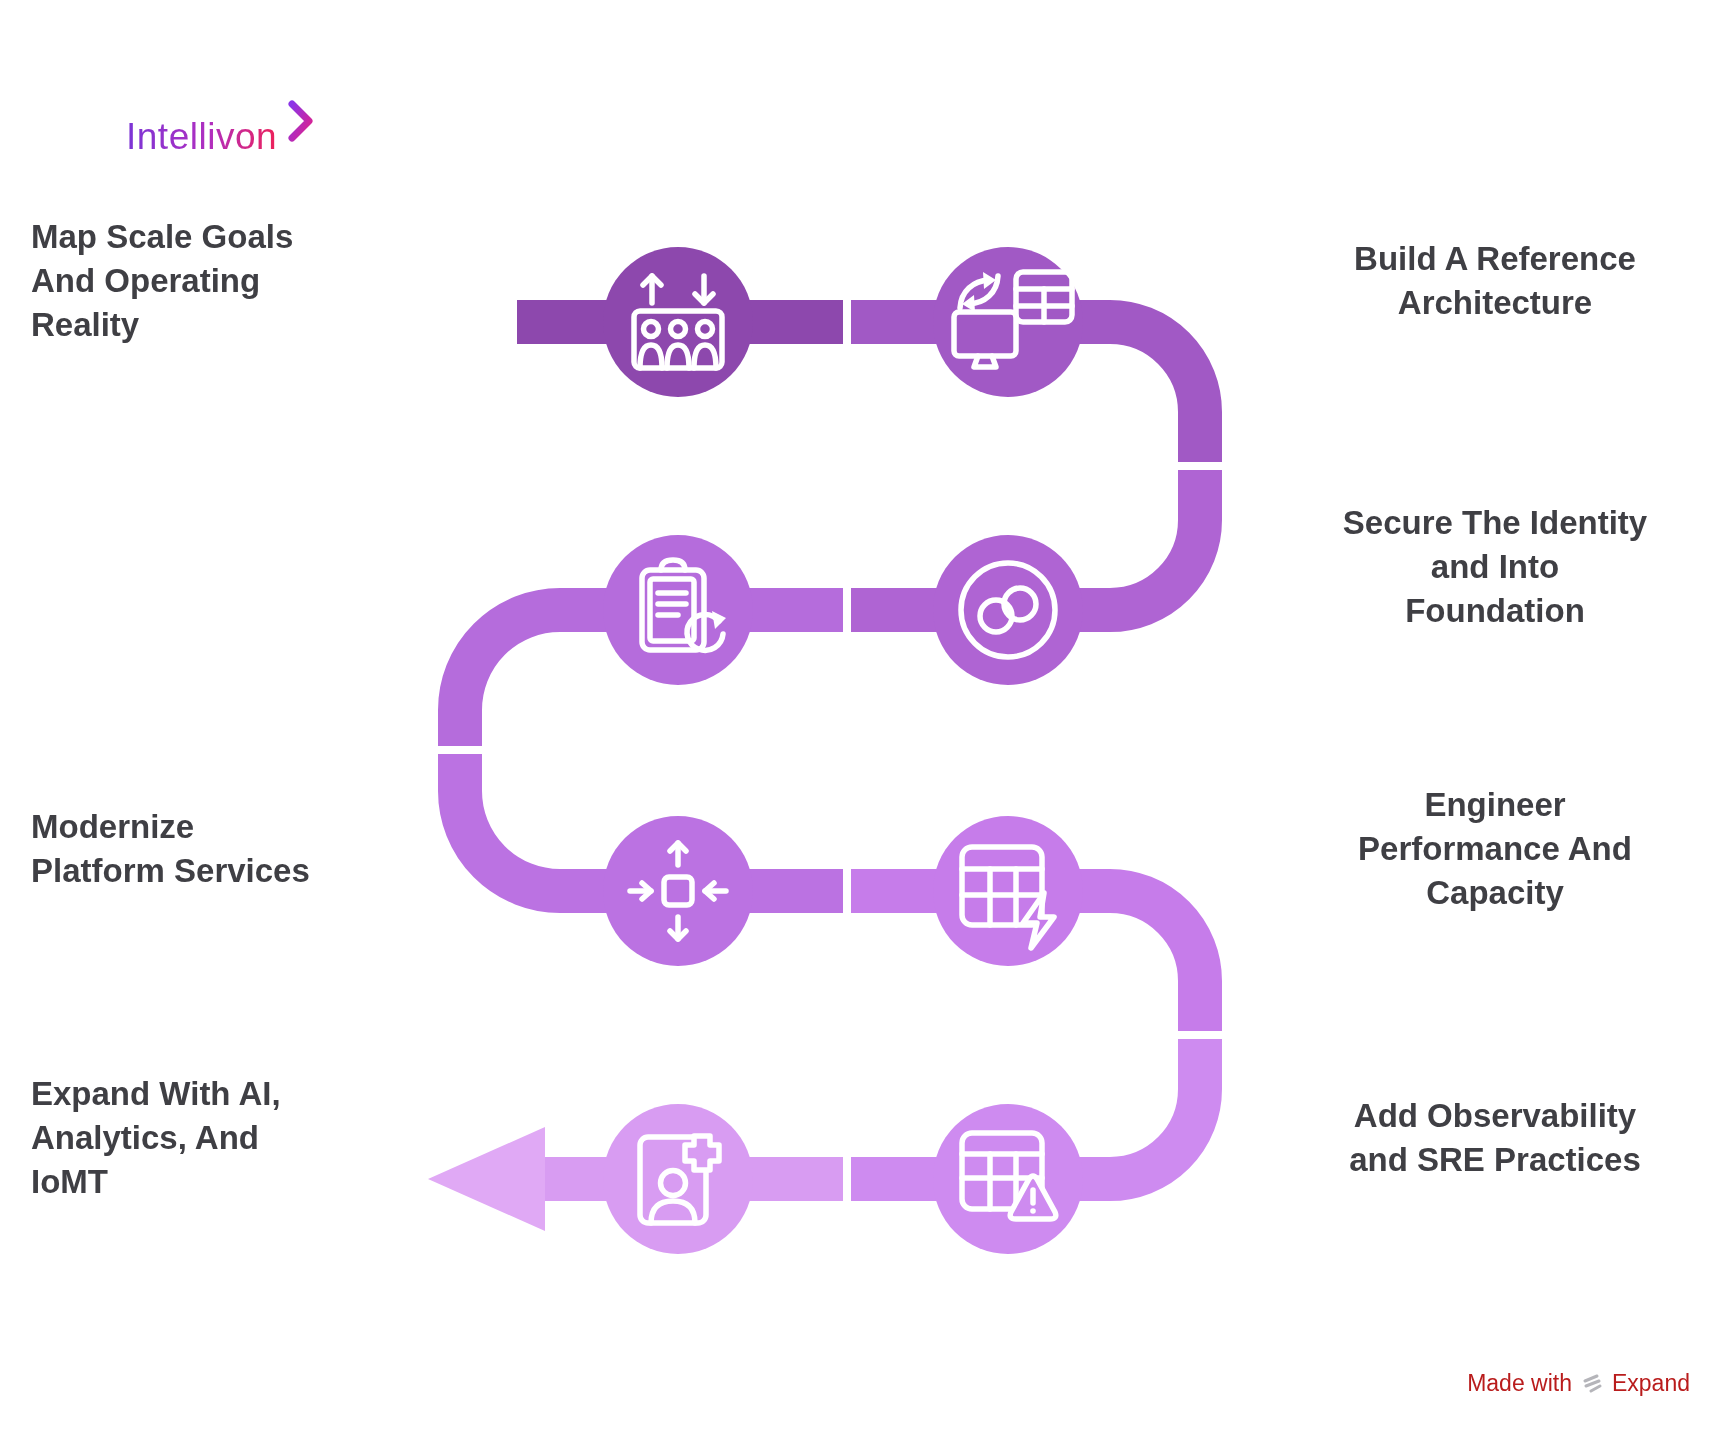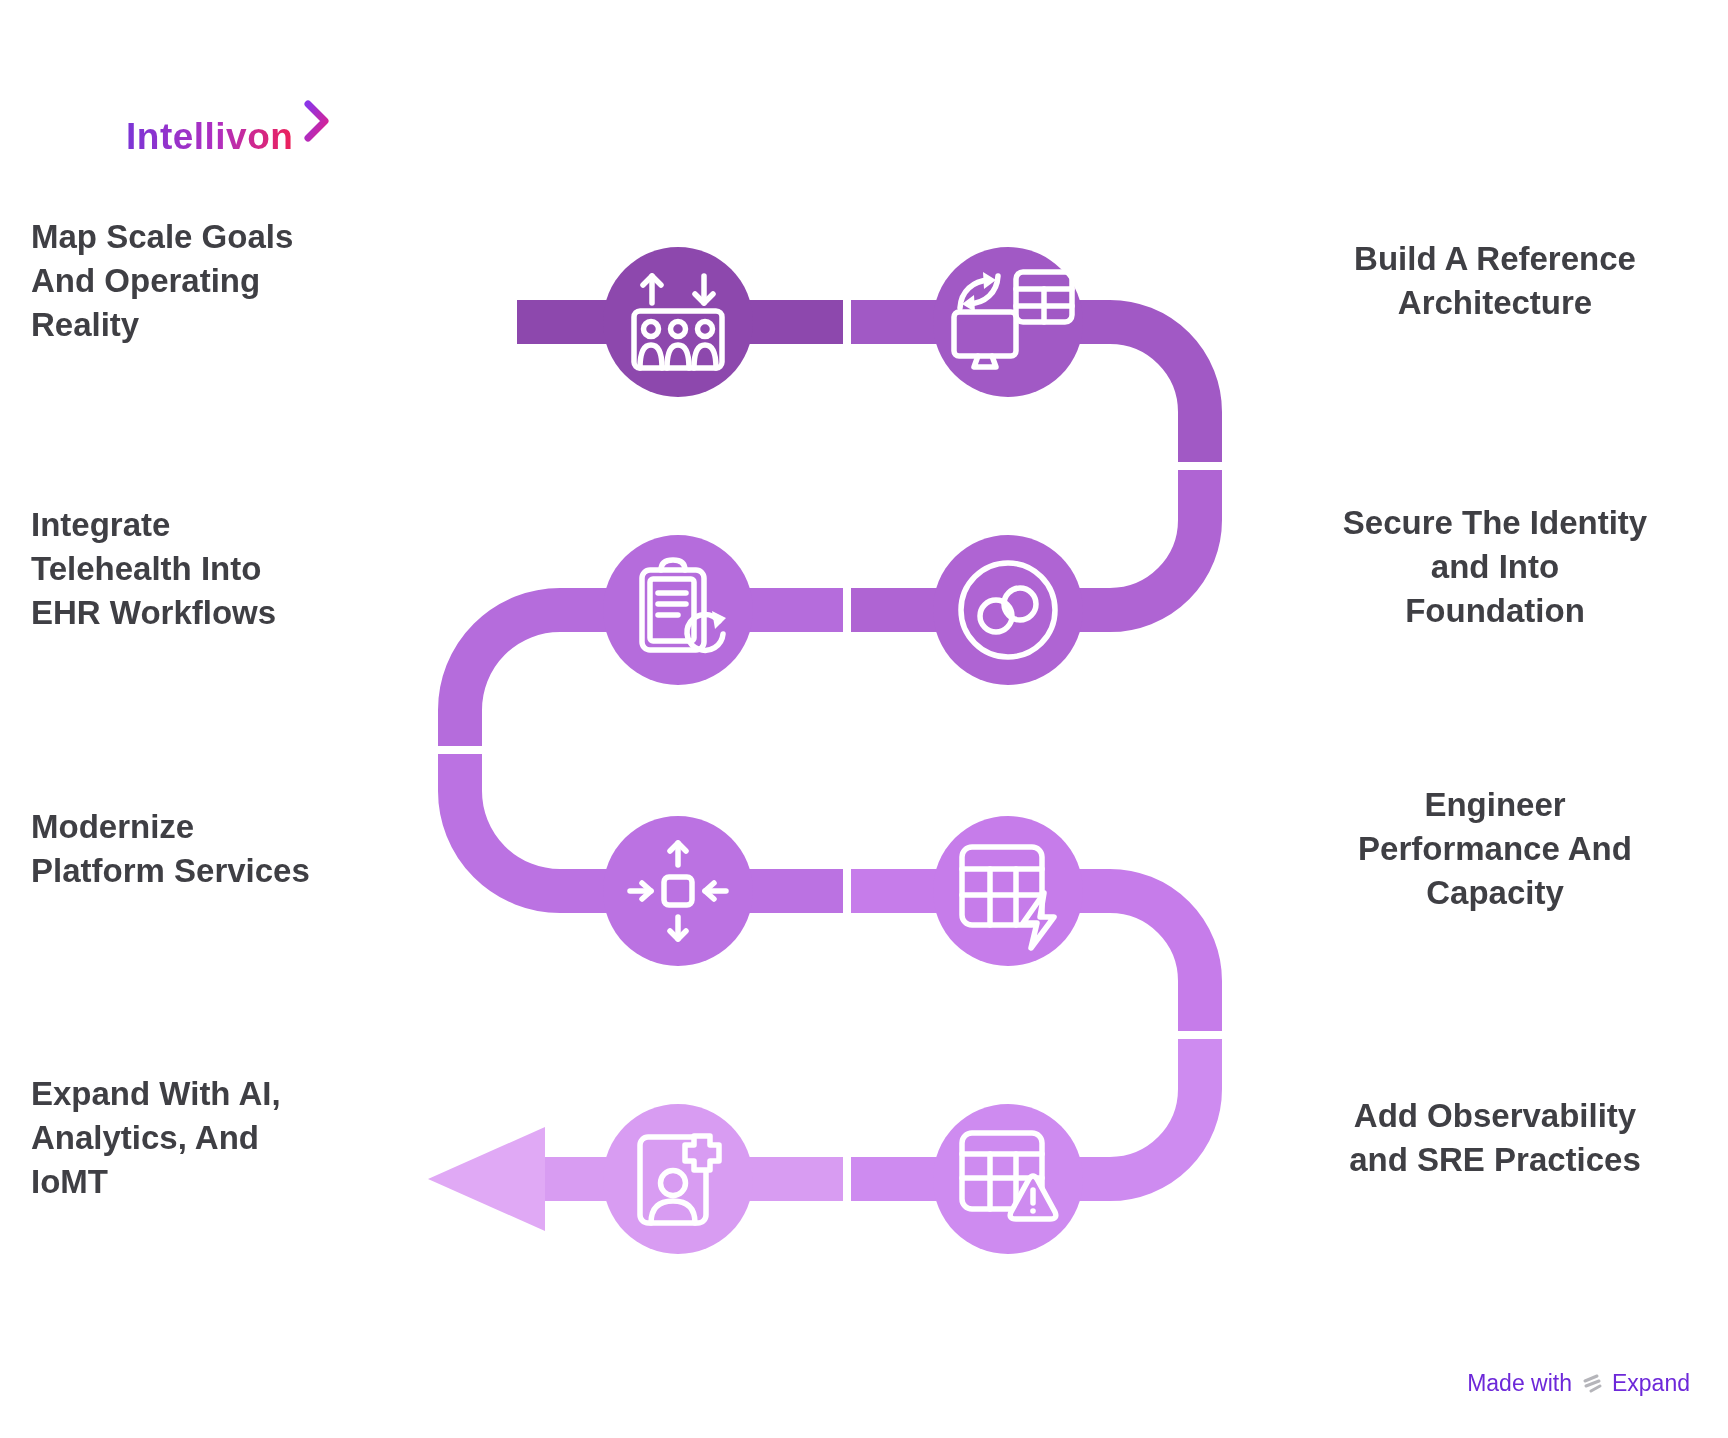--- a/index.html
+++ b/index.html
@@ -1,30 +1,30 @@
 <!DOCTYPE html>
 <html><head>
 <meta charset="utf-8">
 <style>
   html,body{margin:0;padding:0;background:#fff;}
   .canvas{position:relative;width:1728px;height:1438px;background:#ffffff;overflow:hidden;
           font-family:"Liberation Sans",sans-serif;}
   .logo{position:absolute;left:126px;top:84px;display:flex;align-items:center;gap:10px;}
-  .logo-text{font-size:37px;font-weight:700;letter-spacing:.5px;
+  .logo-text{font-size:37px;font-weight:400;letter-spacing:.5px;
              background:linear-gradient(92deg,#7b35d6 0%,#b02fc0 55%,#ee2158 100%);
              -webkit-background-clip:text;background-clip:text;color:transparent;margin-top:32px;}
   .step-label{position:absolute;font-weight:700;font-size:33px;line-height:44px;color:#3f3f44;
               white-space:pre-line;}
   .col-left{left:31px;width:370px;}
   .col-right{left:1300px;width:390px;text-align:center;}
   .flow-svg{position:absolute;left:0;top:0;}
   .ic{stroke:#ffffff;stroke-width:5.5;fill:none;stroke-linecap:round;stroke-linejoin:round;}
   .fw{fill:#ffffff;stroke:none;}
   .footer{position:absolute;top:1370px;right:38px;display:flex;align-items:center;gap:9px;
-          color:#6d28d9;font-size:23px;font-weight:400;}
+          color:#b91c1c;font-size:23px;font-weight:400;}
 </style>
 </head>
 <body>
 
 <div class="canvas">
 
   <div class="logo">
     <span class="logo-text">Intellivon</span>
     <svg width="30" height="44" viewBox="0 0 30 44">
       <defs>
@@ -158,23 +158,20 @@
   </svg>
 
   <div class="step-label col-left" style="top:215px">Map Scale Goals
 And Operating
 Reality</div>
   <div class="step-label col-right" style="top:237px">Build A Reference
 Architecture</div>
   <div class="step-label col-right" style="top:501px">Secure The Identity
 and Into
 Foundation</div>
-  <div class="step-label col-left" style="top:503px">Integrate
-Telehealth Into
-EHR Workflows</div>
   <div class="step-label col-left" style="top:805px">Modernize
 Platform Services</div>
   <div class="step-label col-right" style="top:783px">Engineer
 Performance And
 Capacity</div>
   <div class="step-label col-left" style="top:1072px">Expand With AI,
 Analytics, And
 IoMT</div>
   <div class="step-label col-right" style="top:1094px">Add Observability
 and SRE Practices</div>

